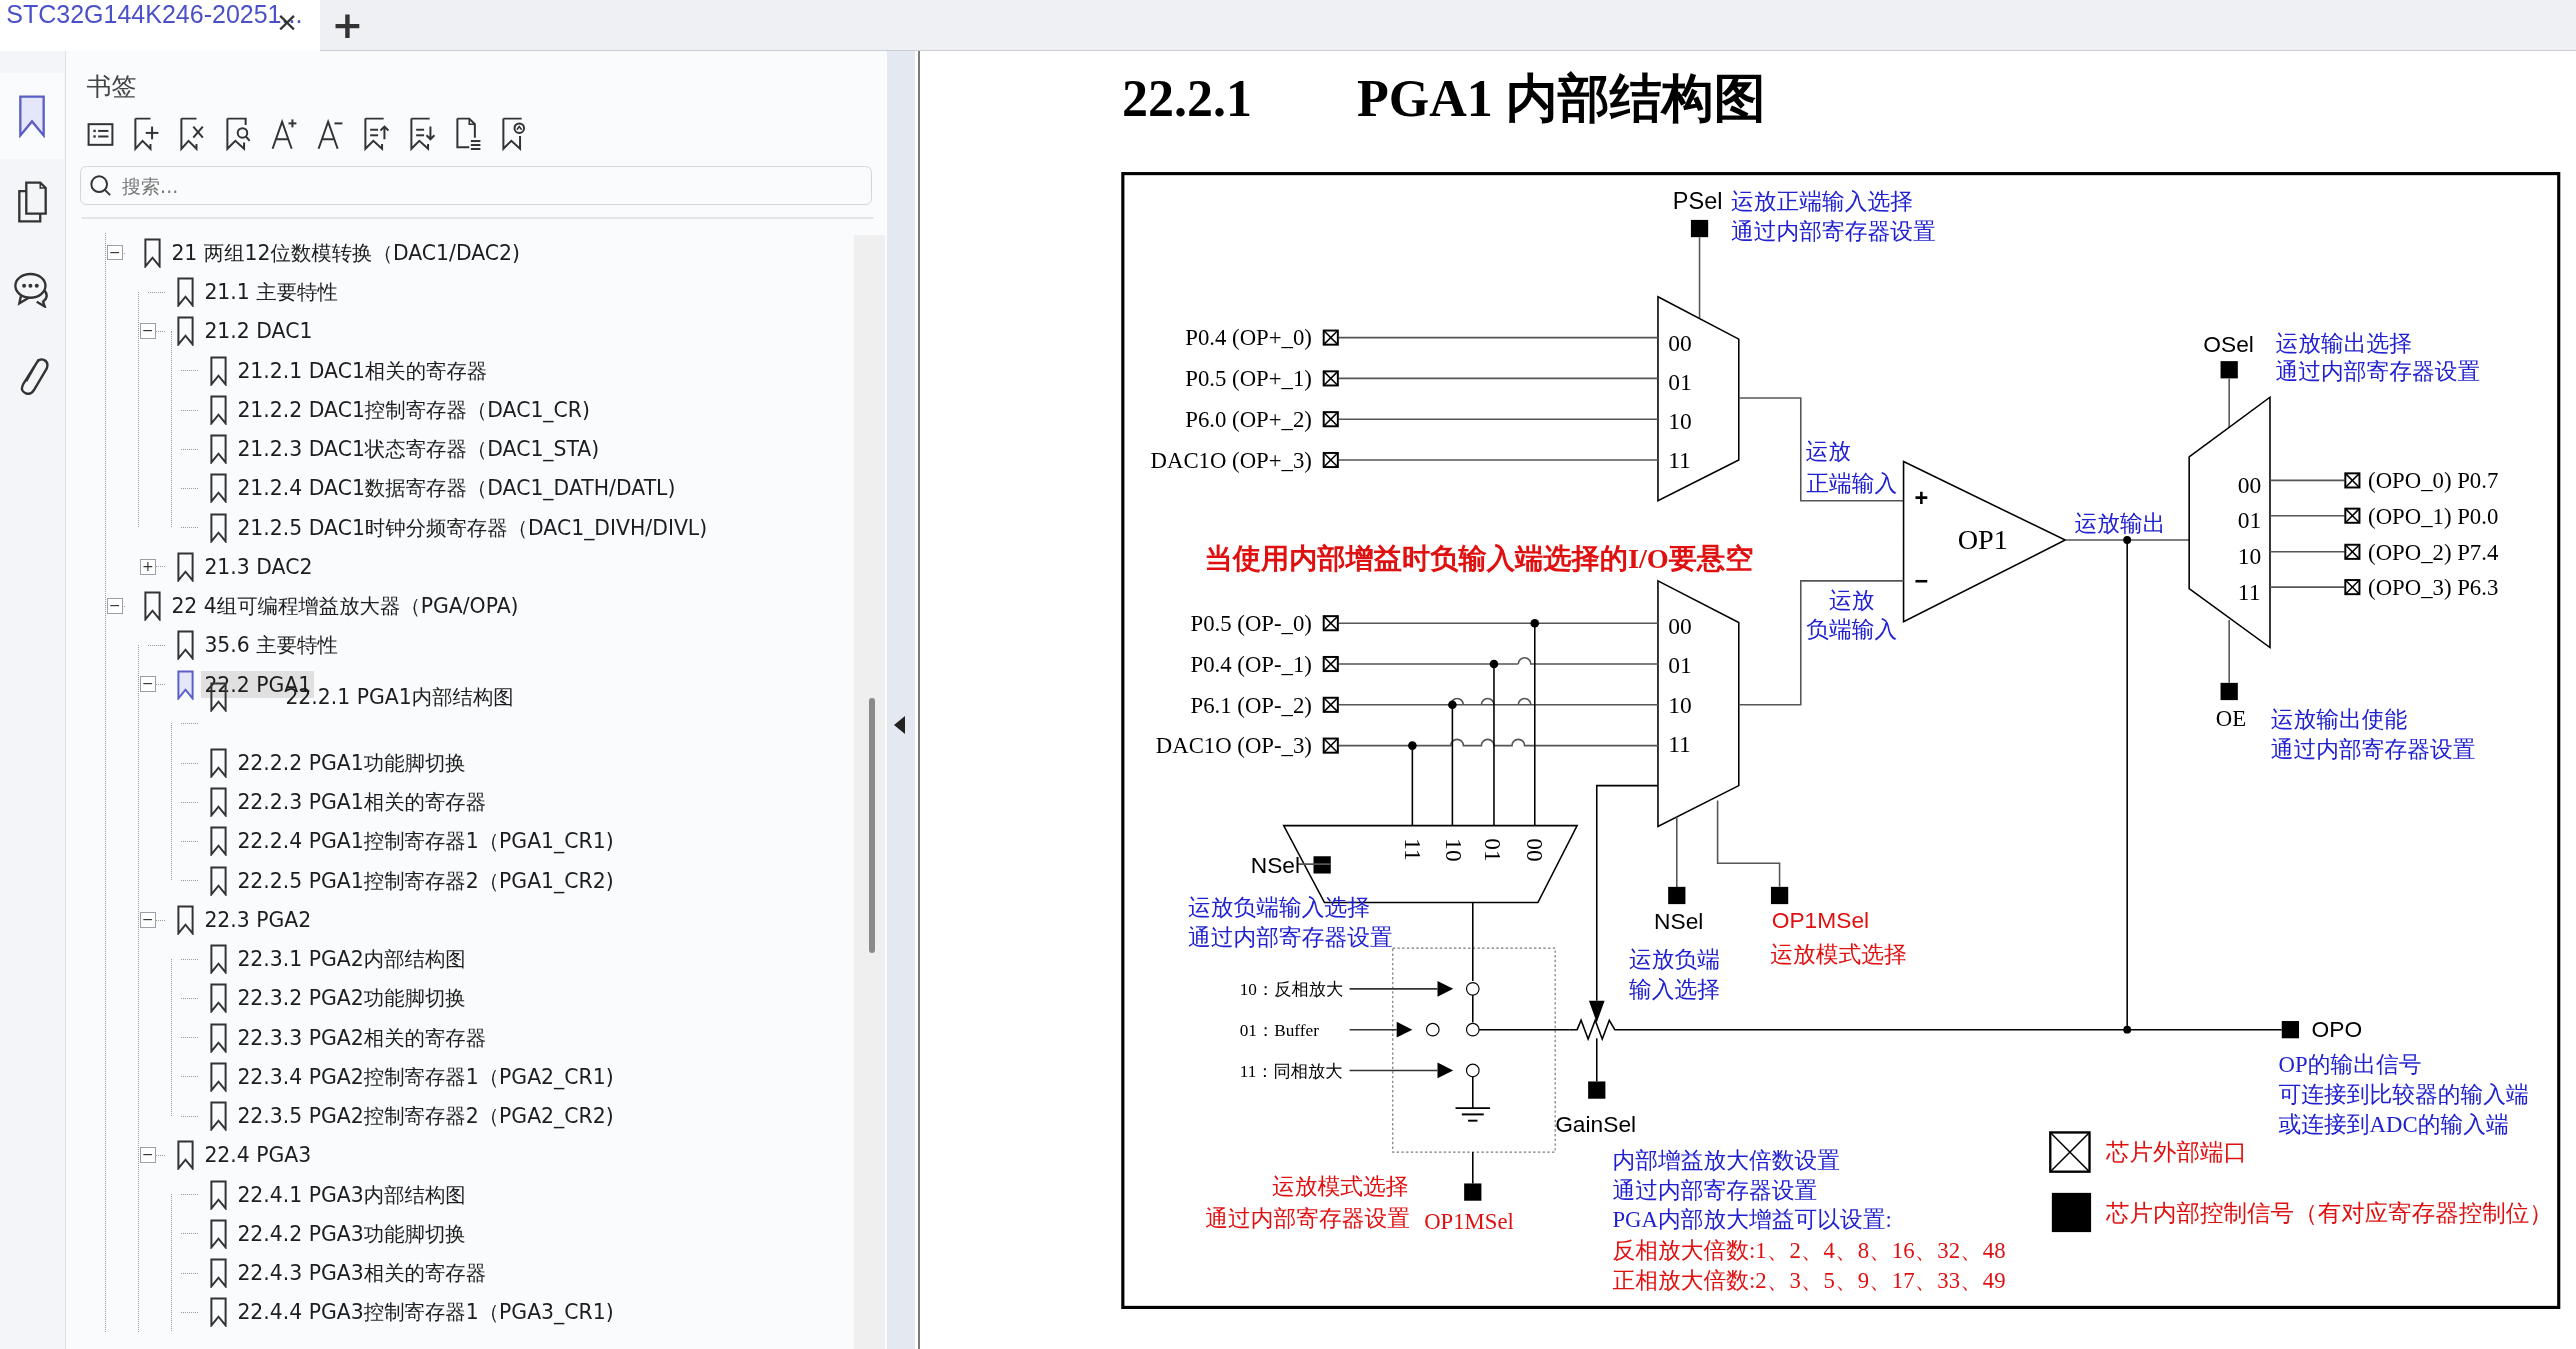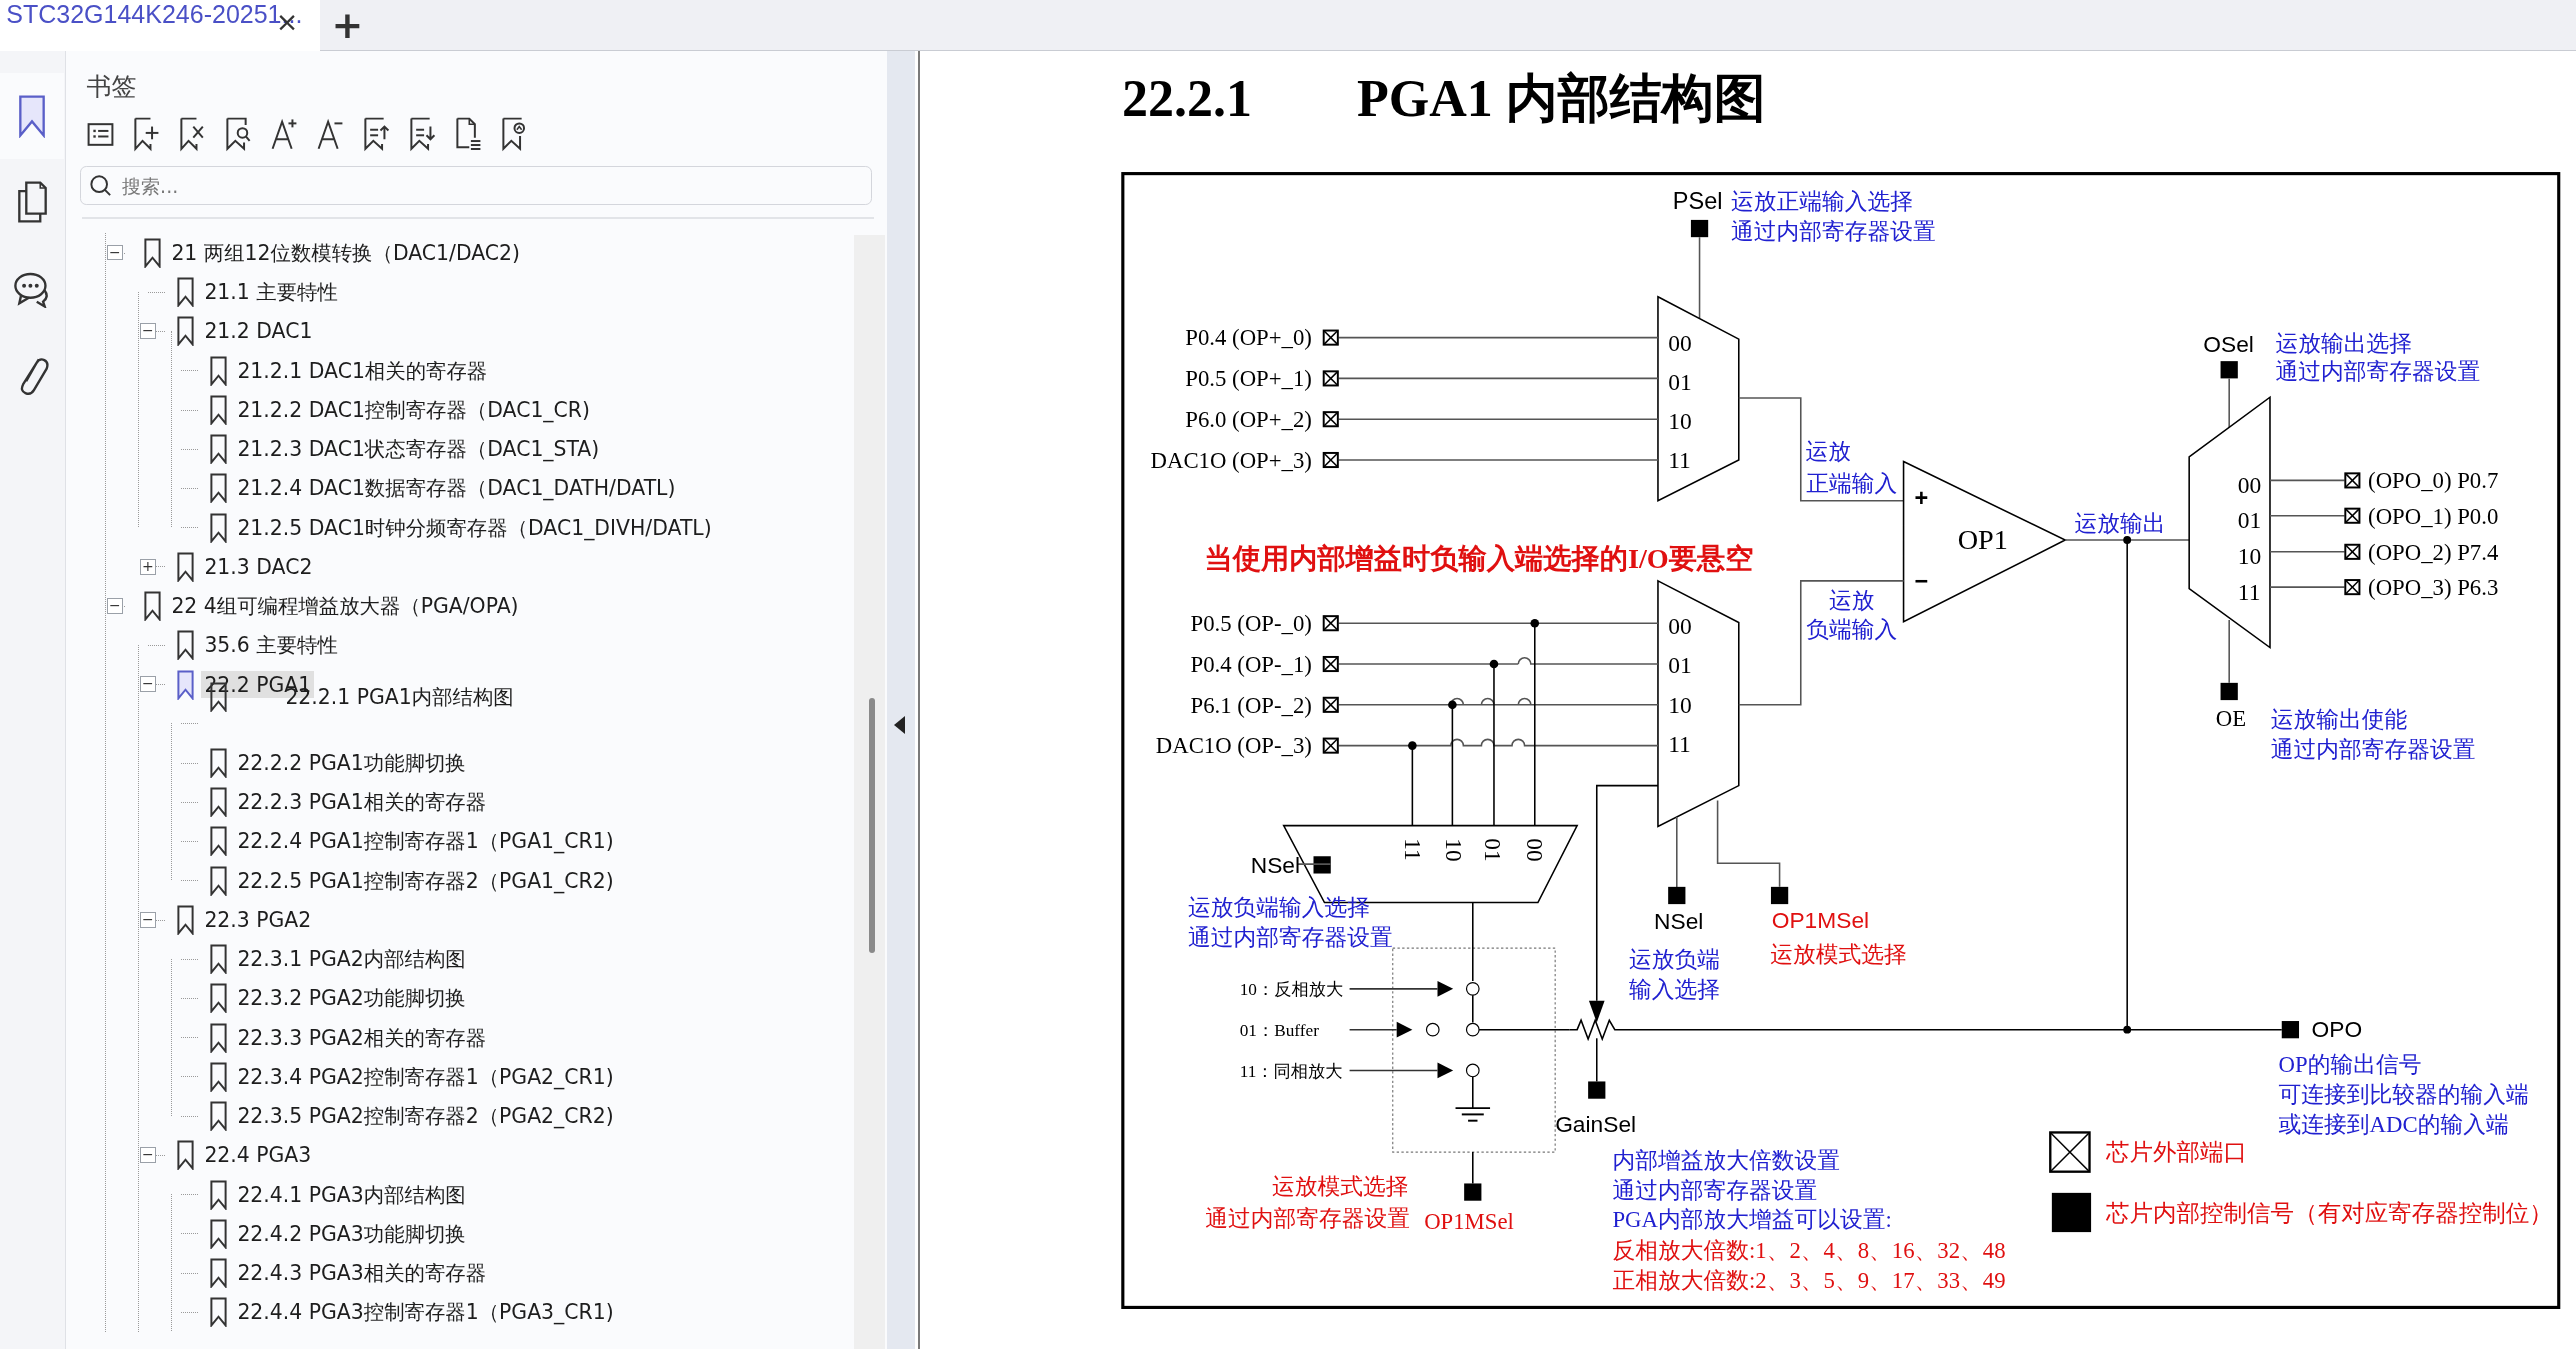--- a/index.html
+++ b/index.html
@@ -221,21 +221,21 @@
         <svg width="19" height="30" viewBox="0 0 24 38">
           <path d="M3 2 H21 V36 L12 25 L3 36 Z" fill="none" stroke="#333" stroke-width="2.5"></path>
         </svg>
         <span class="tree-label" style="margin-left:6.3px">21.2.4 DAC1数据寄存器（DAC1_DATH/DATL)</span>
       </div>
       <div class="hline" style="top: 255px; left: 115px; width: 17.3px;"></div>
       <div class="tree-row" style="top: 275px; left: 143px;">
         <svg width="19" height="30" viewBox="0 0 24 38">
           <path d="M3 2 H21 V36 L12 25 L3 36 Z" fill="none" stroke="#333" stroke-width="2.5"></path>
         </svg>
-        <span class="tree-label" style="margin-left:6.3px">21.2.5 DAC1时钟分频寄存器（DAC1_DIVH/DATL)</span>
+        <span class="tree-label" style="margin-left:6.3px">21.2.5 DAC1时钟分频寄存器（DAC1_DIVH/DIVL)</span>
       </div>
       <div class="hline" style="top: 294px; left: 115px; width: 17.3px;"></div>
       <div class="tree-row" style="top: 314px; left: 110px;">
         <svg width="19" height="30" viewBox="0 0 24 38">
           <path d="M3 2 H21 V36 L12 25 L3 36 Z" fill="none" stroke="#333" stroke-width="2.5"></path>
         </svg>
         <span class="tree-label" style="margin-left:6.3px">21.3  DAC2</span>
       </div>
       <div class="hline" style="top: 333px; left: 82px; width: 17.3px;"></div>
       <div class="toggle" style="top: 326px; left: 74px;">+</div>

